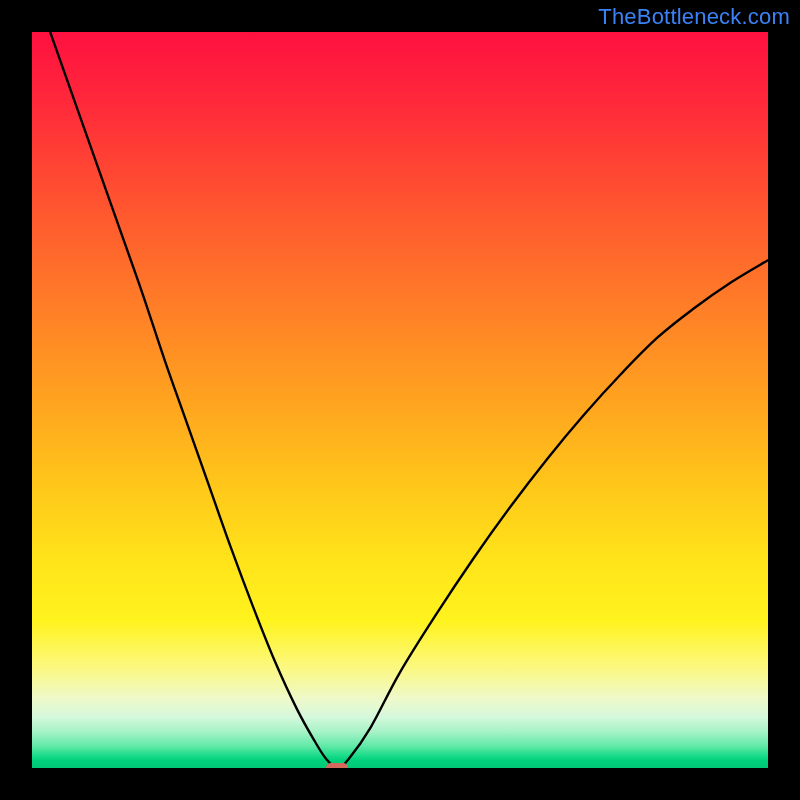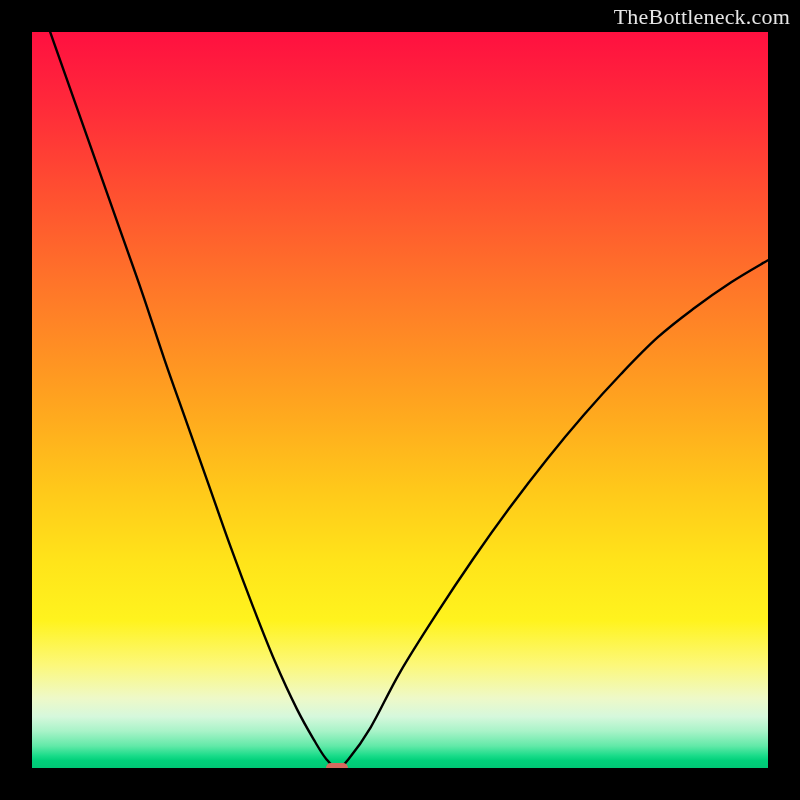--- a/index.html
+++ b/index.html
@@ -47,26 +47,25 @@
       #62e9a8 97%,
       #1bdc8a 98.3%,
       #00d07a 99.0%,
       #00c775 100%
     );
   }
   .watermark {
     position: absolute;
     top: 4px;
     right: 10px;
-    color: #e5e5e5;
+    color: #3b82f6;
     font-size: 22px;
     font-weight: 500;
     letter-spacing: 0.2px;
     user-select: none;
-    font-family: Liberation Serif, serif;
   }
   svg.curve {
     position: absolute;
     inset: 0;
     width: 100%;
     height: 100%;
     overflow: visible;
   }
   .minpoint {
     position: absolute;

